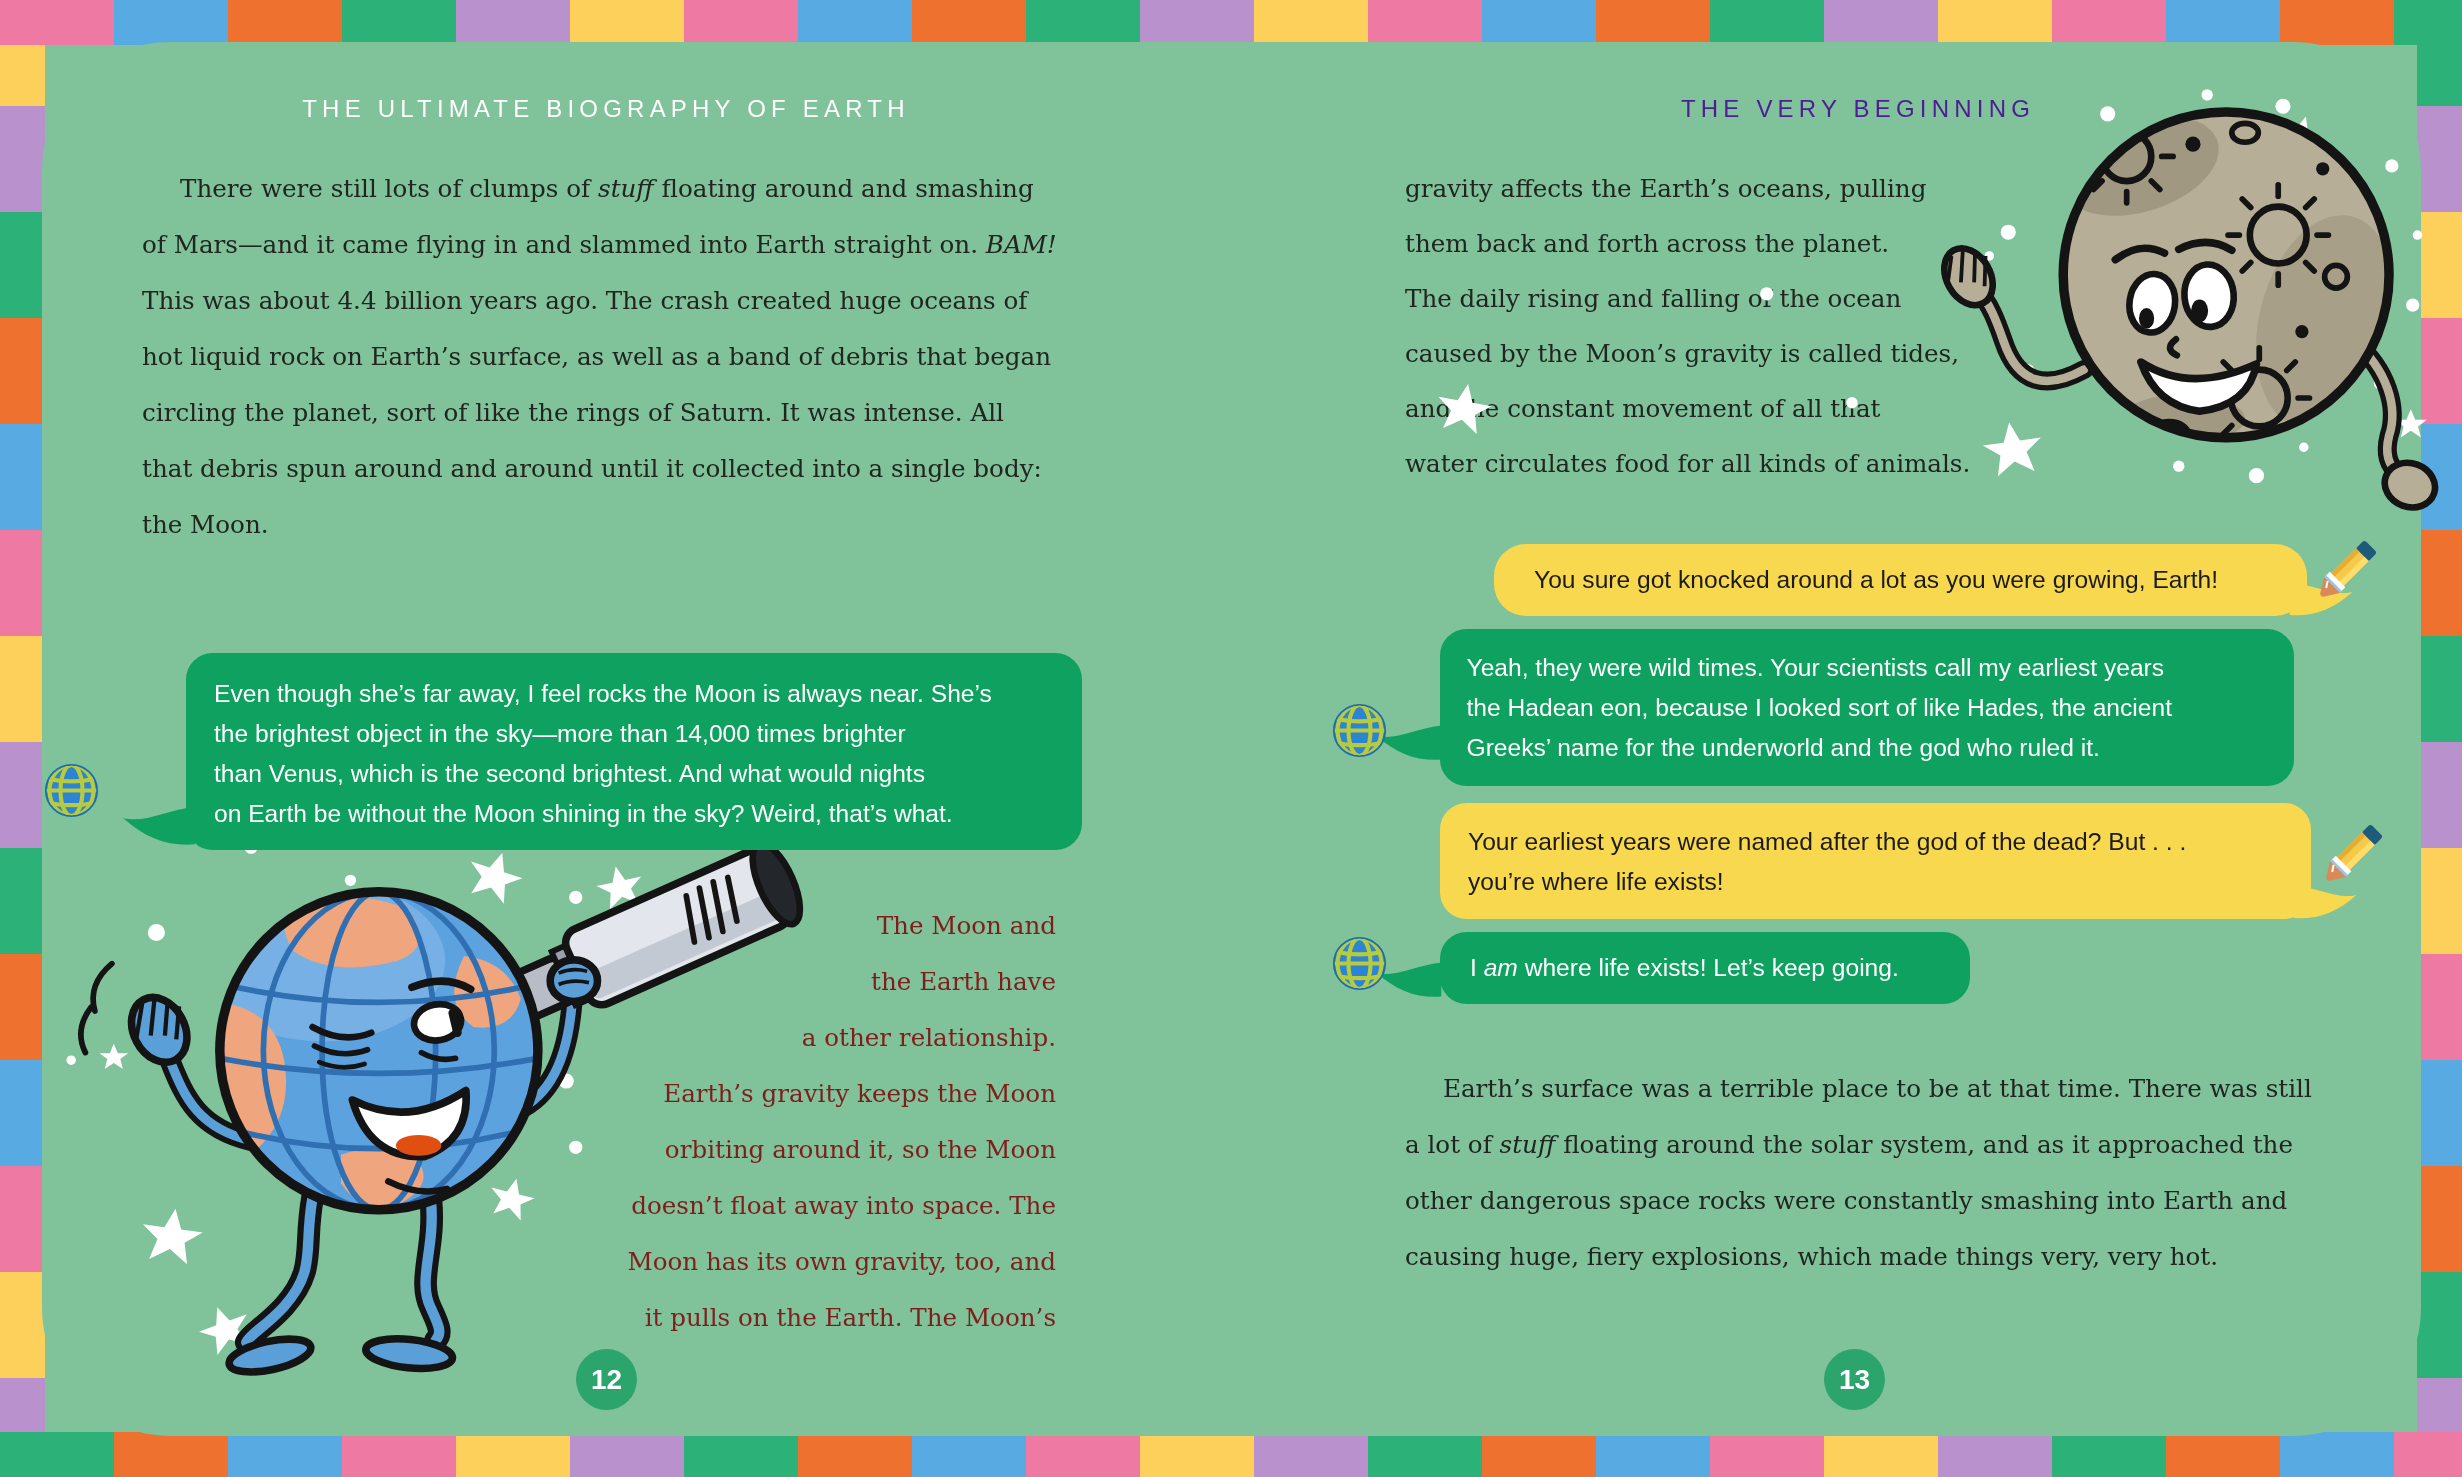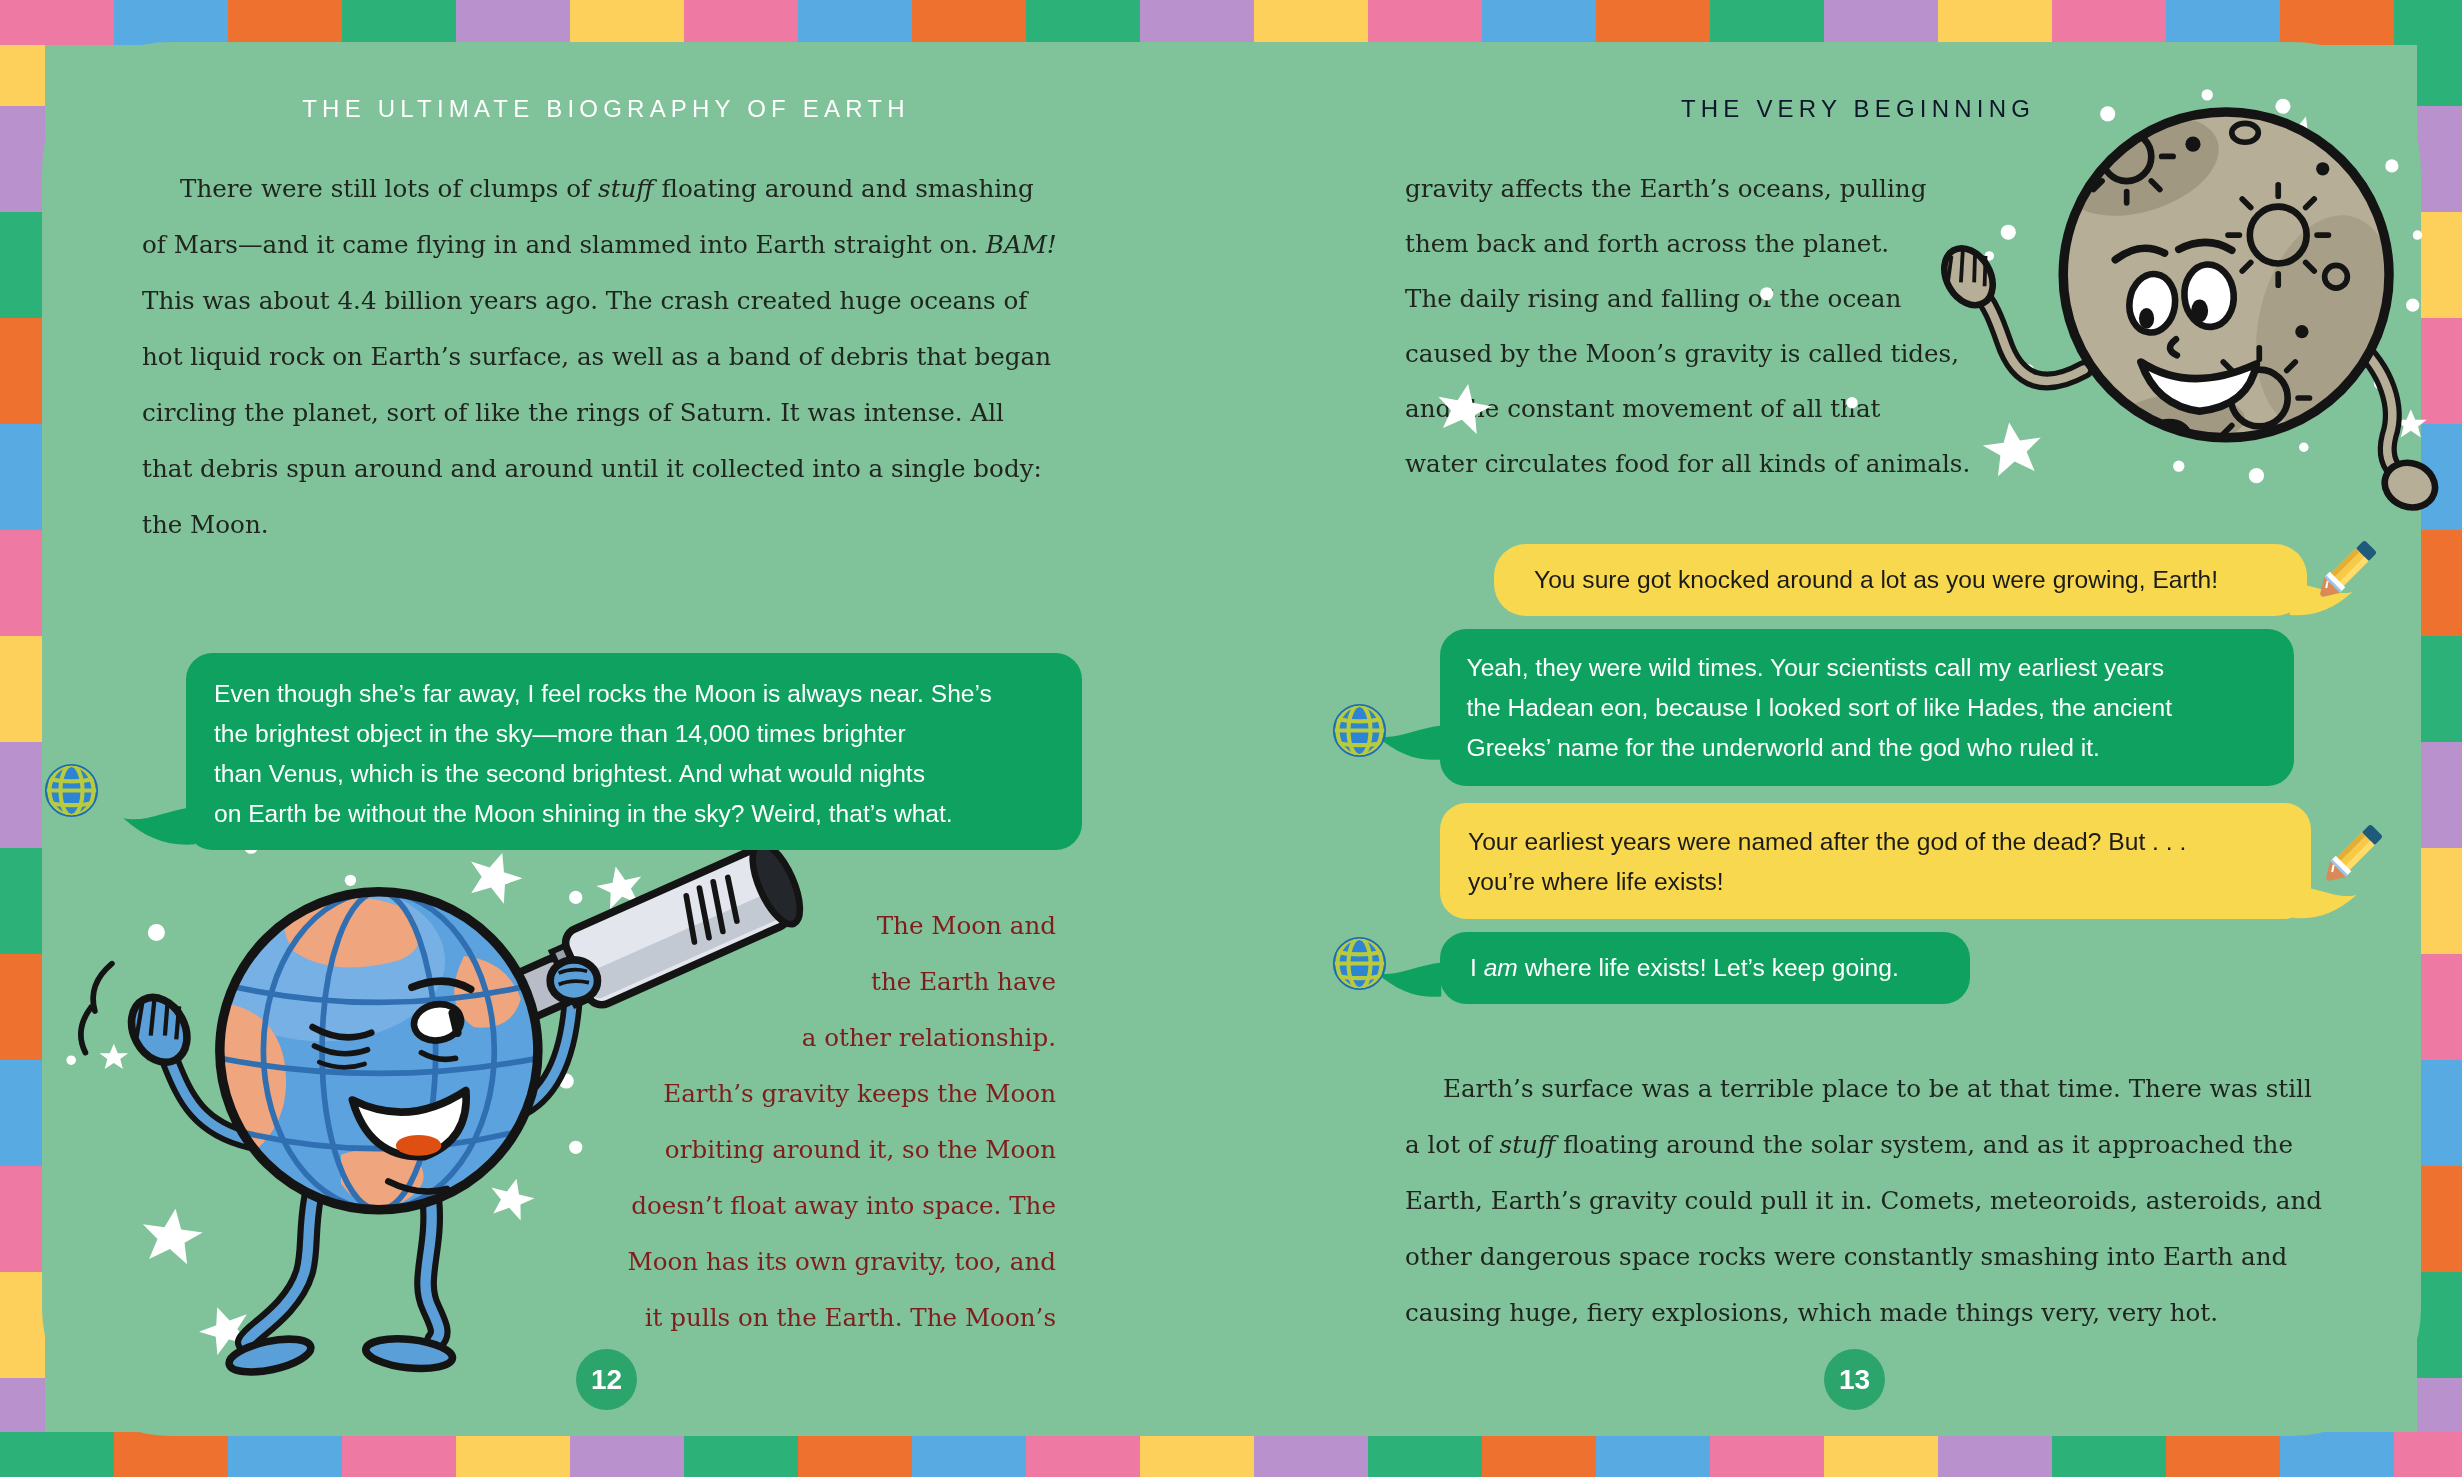--- a/index.html
+++ b/index.html
@@ -290,21 +290,21 @@
   <ellipse cx="402" cy="220" rx="25" ry="19" transform="rotate(-10 402 220)" fill="#ffffff" stroke="#141414" stroke-width="7"></ellipse>
   <path d="M418,210 L423,231" stroke="#141414" stroke-width="9" stroke-linecap="round"></path>
   <path d="M312,302 Q372,332 432,292 Q436,344 388,362 Q330,364 312,302 Z" fill="#ffffff" stroke="#141414" stroke-width="8" stroke-linejoin="round"></path>
   <ellipse cx="382" cy="350" rx="24" ry="11" fill="#e04f12"></ellipse>
 </svg>
 
 <div class="pagenum" style="left: 576px; top: 1349px; background: rgb(43, 165, 107);">
   <span>12</span>
 </div>
 
-<div class="content hdr" style="left: 1432px; top: 95px; width: 852px; color: #0f172a;">THE VERY BEGINNING</div>
+<div class="content hdr" style="left: 1432px; top: 95px; width: 852px; color: #4c1d95;">THE VERY BEGINNING</div>
 
 <div class="content serif" style="left: 1405px; top: 161px; width: 720px; line-height: 55px; color: rgb(32, 37, 31);">
   <div class="ln" style="height:55px"><span>gravity affects the Earth’s oceans, pulling</span></div>
   <div class="ln" style="height:55px"><span>them back and forth across the planet.</span></div>
   <div class="ln" style="height:55px"><span>The daily rising and falling of the ocean</span></div>
   <div class="ln" style="height:55px"><span>caused by the Moon’s gravity is called tides,</span></div>
   <div class="ln" style="height:55px"><span>and the constant movement of all that</span></div>
   <div class="ln" style="height:55px"><span>water circulates food for all kinds of animals.</span></div>
 </div>
 
@@ -457,21 +457,20 @@
 <svg class="tail" style="left:1375px;top:957px;" width="68" height="45" viewBox="0 0 80 52">
     <use href="#tail-left" class="tg" fill="#0fa160"></use>
   </svg>
 <svg class="chat-icon" style="left:1332px;top:936px;" width="55" height="55" viewBox="0 0 60 60">
     <use href="#globe-chat"></use>
   </svg>
 
 <div class="content serif" style="left: 1405px; top: 1061px; width: 947px; color: rgb(32, 37, 31);">
   <div class="ln ind"><span>Earth’s surface was a terrible place to be at that time. There was still</span></div>
   <div class="ln"><span>a lot of </span><span class="it">stuff</span><span> floating around the solar system, and as it approached the</span></div>
-  <div class="ln"><span>Earth, Earth’s gravity could pull it in. Comets, meteoroids, asteroids, and</span></div>
   <div class="ln"><span>other dangerous space rocks were constantly smashing into Earth and</span></div>
   <div class="ln"><span>causing huge, fiery explosions, which made things very, very hot.</span></div>
 </div>
 
 <div class="pagenum" style="left: 1824px; top: 1349px; background: rgb(43, 165, 107);">
   <span>13</span>
 </div>
 
 
 </body></html>

